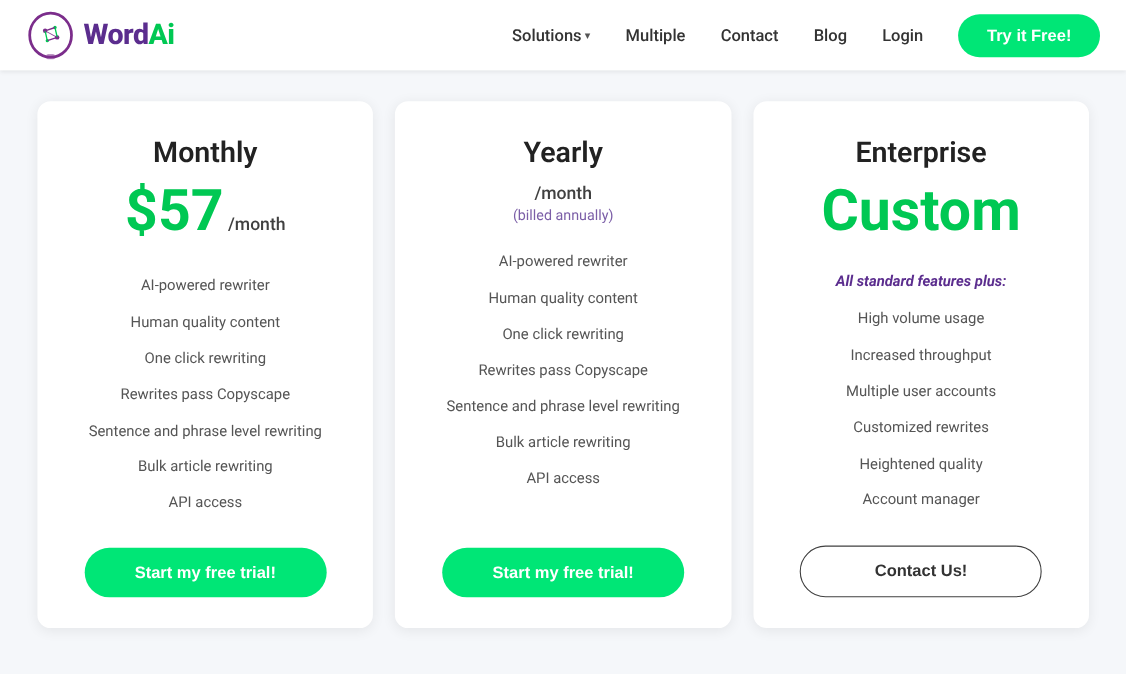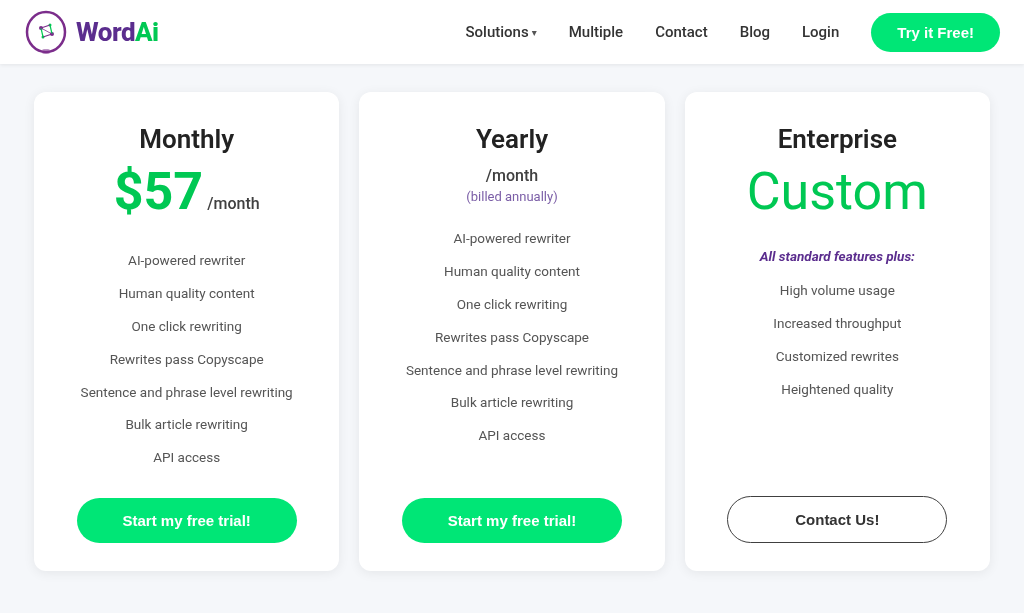--- a/index.html
+++ b/index.html
@@ -167,21 +167,21 @@
       font-size: 15px;
       font-weight: 600;
       cursor: pointer;
       width: 100%;
       max-width: 220px;
     }
 
     
     .enterprise-price {
       font-size: 52px;
-      font-weight: 400;
+      font-weight: 700;
       color: #00c853;
       line-height: 1;
       margin-bottom: 4px;
     }
     .enterprise-spacer { height: 26px; }
 
     .feature-highlight {
       font-size: 13.5px;
       font-weight: 700;
       color: #5b2d8e;
@@ -270,19 +270,21 @@
   </div>
 
   <div class="pricing-card">
     <div class="card-title">Enterprise</div>
     <div class="enterprise-price">Custom</div>
     <div class="enterprise-spacer"></div>
     <div class="feature-highlight">All standard features plus:</div>
     <ul class="features-list">
       <li>High volume usage</li>
       <li>Increased throughput</li>
+      <li>Multiple user accounts</li>
       <li>Customized rewrites</li>
       <li>Heightened quality</li>
+      <li>Account manager</li>
     </ul>
     <button class="card-btn-outline">Contact Us!</button>
   </div>
 
 </main>
 
 </body></html>

